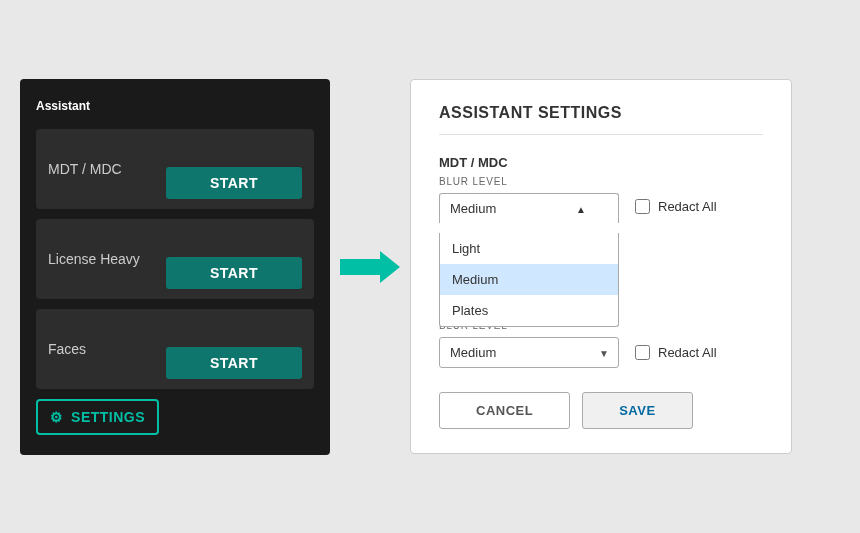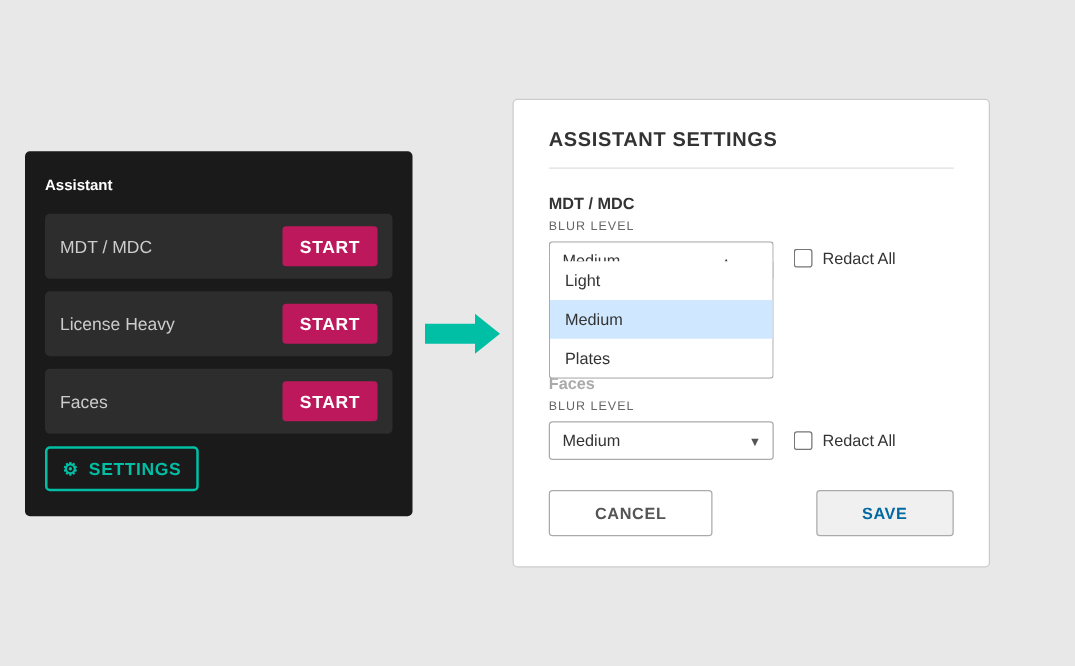--- a/index.html
+++ b/index.html
@@ -46,29 +46,30 @@
       padding: 10px 12px;
       margin-bottom: 10px;
     }
 
     .panel-row-label {
       color: #cccccc;
       font-size: 14px;
     }
 
     .start-btn {
-      background: #be185d;
+      background: #0f766e;
       color: #ffffff;
       border: none;
-      padding: 8px 14px;
+      padding: 8px 44px;
       font-size: 14px;
       font-weight: bold;
       border-radius: 3px;
       cursor: pointer;
       letter-spacing: 0.5px;
+      margin-top: 28px;
     }
 
     .settings-btn {
       display: flex;
       align-items: center;
       gap: 8px;
       border: 2px solid #00bfa5;
       background: transparent;
       color: #00bfa5;
       padding: 8px 12px;
@@ -204,21 +205,21 @@
       color: #333333;
       display: flex;
       align-items: center;
       justify-content: space-between;
       cursor: pointer;
       border-bottom: none;
     }
 
     .dropdown-open-list {
       position: absolute;
-      top: 16px;
+      top: 40px;
       left: 0;
       width: 180px;
       background: #ffffff;
       border: 1px solid #aaaaaa;
       border-top: none;
       z-index: 10;
       border-radius: 0 0 3px 3px;
     }
 
     .dropdown-item {
@@ -231,21 +232,21 @@
     .dropdown-item.selected {
       background: #d0e8ff;
       color: #333333;
     }
 
     
     .button-row {
       display: flex;
       gap: 12px;
       margin-top: 24px;
-      justify-content: space-between;
+      justify-content: flex-start;
     }
 
     .cancel-btn {
       background: #ffffff;
       border: 1px solid #aaaaaa;
       color: #555555;
       padding: 10px 36px;
       font-size: 13px;
       font-weight: bold;
       border-radius: 3px;

